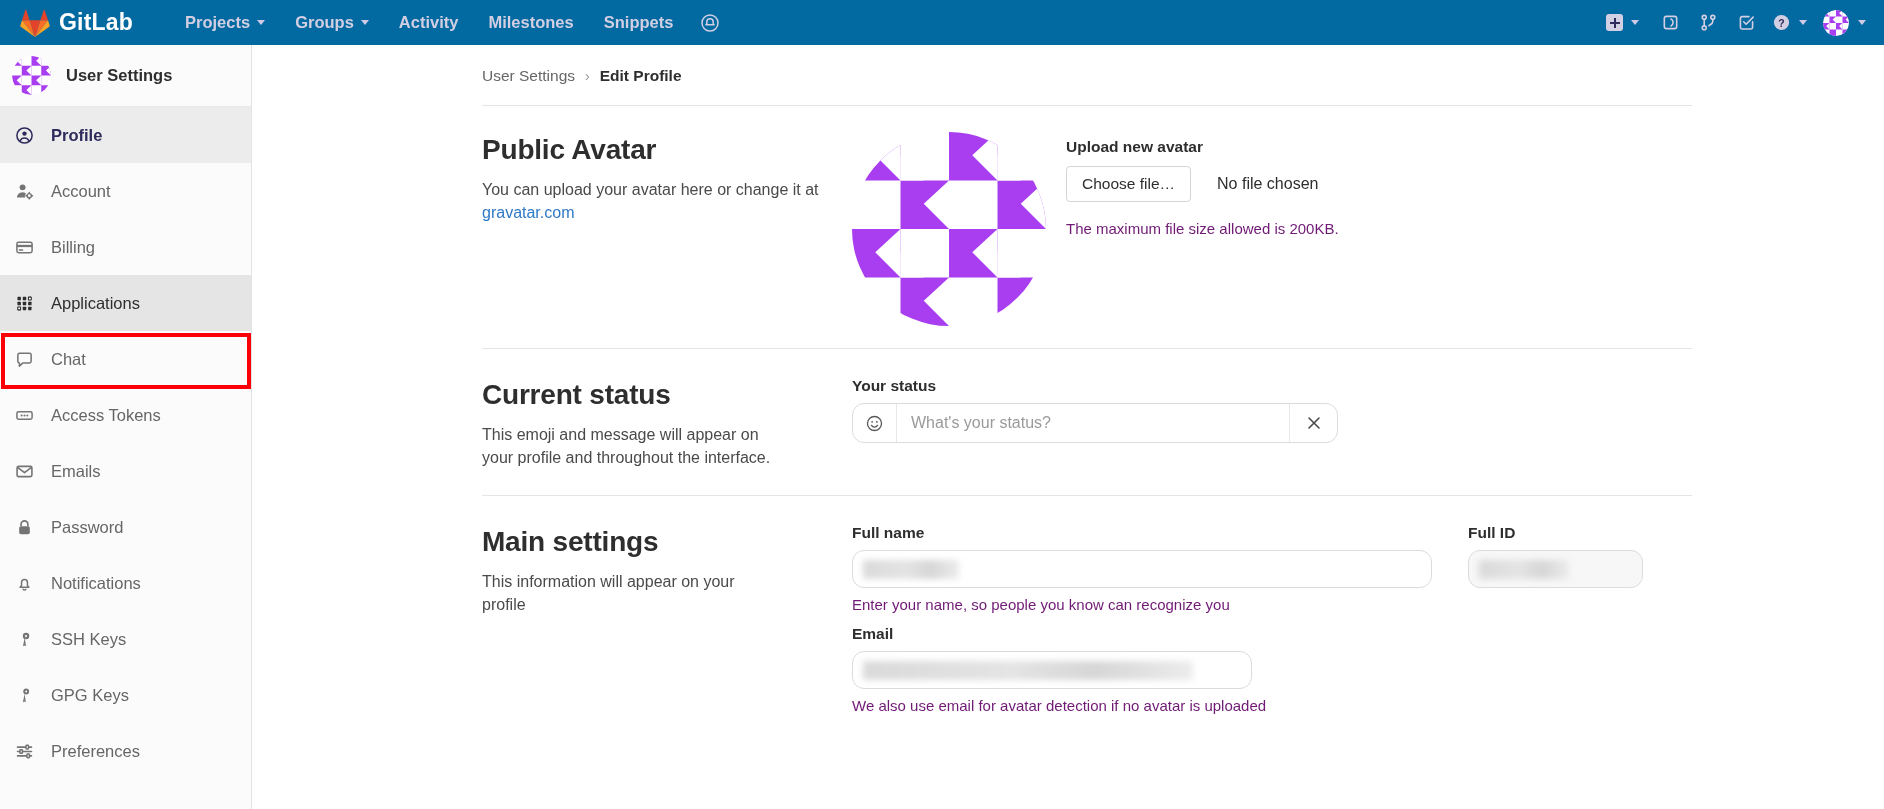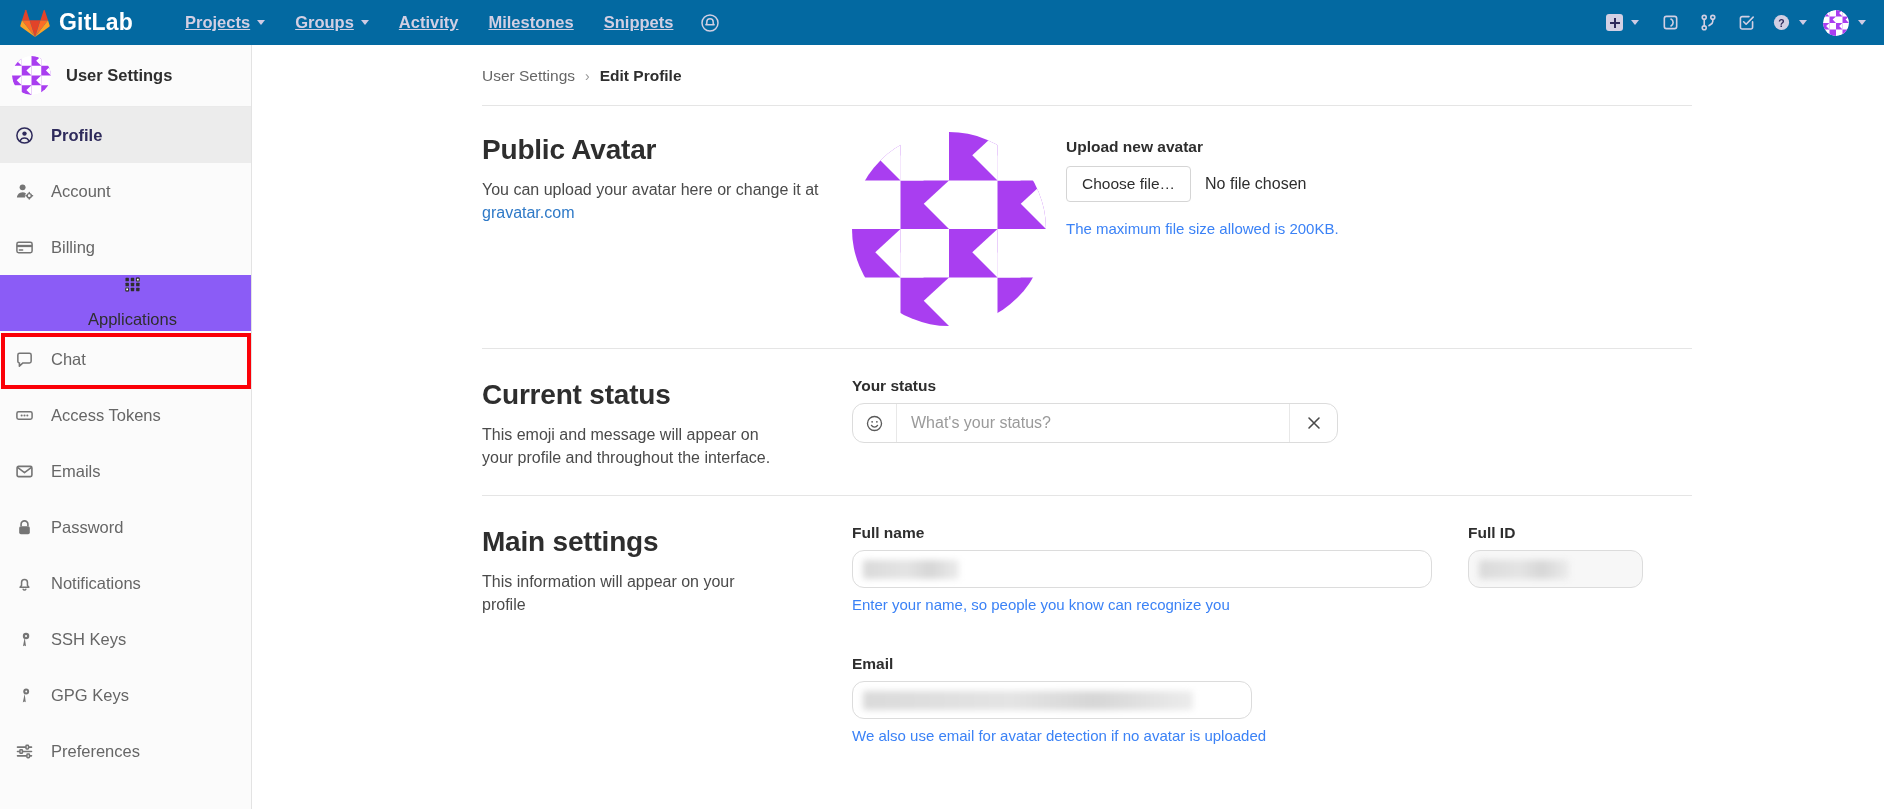--- a/index.html
+++ b/index.html
@@ -22,21 +22,21 @@
   .gl-wordmark {
     color: #fff; font-size: 23px; font-weight: 600;
     letter-spacing: .2px; margin-left: 9px;
     font-family: "Liberation Sans", sans-serif;
   }
   #nav-links { display: flex; align-items: center; margin-left: 37px; }
   .nav-link {
     color: #d2cfe3; font-size: 16.5px; font-weight: 600;
     padding: 0 15px; height: 45px; line-height: 45px;
     display: flex; align-items: center; gap: 7px;
-    cursor: pointer; white-space: nowrap; text-decoration: underline;
+    cursor: pointer; white-space: nowrap;
   }
   .caret {
     width: 0; height: 0;
     border-left: 4.5px solid transparent;
     border-right: 4.5px solid transparent;
     border-top: 5px solid #cfcbe4;
     display: inline-block;
   }
   #nav-bell { margin-left: 12px; display: flex; align-items: center; cursor: pointer; }
   #nav-right {
@@ -100,21 +100,21 @@
     padding-left: 14px; gap: 16px; cursor: pointer;
     color: #666; font-size: 16.5px; position: relative;
   }
   .sb-item .ic {
     width: 21px; display: flex; align-items: center; justify-content: center;
     flex-shrink: 0;
   }
   .sb-item.active {
     background: #ececec; color: #2e2a5b; font-weight: 700;
   }
-  .sb-item.hovered { background: #8b5cf6; color: #2e2e2e; flex-direction: column; }
+  .sb-item.hovered { background: #e5e5e5; color: #2e2e2e; }
   #hl-box {
     position: absolute; left: 1px; top: 288px;
     width: 250px; height: 56px;
     border: 4px solid #fb0007; pointer-events: none; z-index: 5;
   }
   
   #sb-scroll {
     position: absolute; right: 0; top: 45px;
     width: 17px; height: 764px; background: #f0f0f0;
     border-left: 1px solid #e0e0e0;
@@ -153,21 +153,21 @@
   .sec-title {
     font-size: 28px; font-weight: 700; color: #2e2e2e;
     margin: 0 0 13px 0; letter-spacing: -.2px;
   }
   .sec-desc { font-size: 16px; color: #4a4a4a; line-height: 1.42; margin: 0; }
   .sec-desc a { color: #2e79c7; text-decoration: none; cursor: pointer; }
   .fld-label {
     font-size: 15.5px; font-weight: 700; color: #2e2e2e;
     margin-bottom: 8px; display: block;
   }
-  .help-text { font-size: 15px; color: #3b82f6; margin-top: 8px; }
+  .help-text { font-size: 15px; color: #701a75; margin-top: 8px; }
   .txt-input {
     height: 37px; border: 1px solid #dcdcdc; border-radius: 12px;
     background: #fff; display: flex; align-items: center;
     padding: 0 10px; cursor: text; position: relative; overflow: hidden;
   }
   .txt-input.ro { background: #f7f7f7; }
   .blur {
     height: 19px; border-radius: 2px;
     background: linear-gradient(90deg,#dadada,#e4e4e4 45%,#d6d6d6 70%,#ececec);
     filter: blur(3px);
@@ -536,21 +536,21 @@
               <path d="M0 37 L12 50 L0 50z"></path>
             <path d="M25 62 L37 75 L25 75z"></path>
               <path d="M75 62 L87 75 L75 75z"></path>
           </g>
         </g>
       </svg>
     </div>
 
     <div style="padding-top:28px; padding-left:24px">
       <span class="fld-label">Upload new avatar</span>
-      <div style="display:flex; align-items:center; gap:14px; margin-top:10px">
+      <div style="display:flex; align-items:center; gap:26px; margin-top:10px">
         <button style="height:36px; padding:0 15px; font-size:15.5px; background:#fff;
                        border:1px solid #d5d5d5; border-radius:4px; cursor:pointer;
                        font-family:'Liberation Sans',sans-serif; color:#2e2e2e;">Choose file…</button>
         <span style="font-size:16px; color:#2e2e2e;">No file chosen</span>
       </div>
       <div class="help-text" style="margin-top:18px">The maximum file size allowed is 200KB.</div>
     </div>
   </div>
 
   <div class="hr" style="margin-top:18px"></div>
@@ -591,21 +591,21 @@
       <p class="sec-desc" style="max-width:300px">This information will appear on your profile</p>
     </div>
 
     <div style="padding-top:22px; width:580px">
       <span class="fld-label">Full name</span>
       <div class="txt-input" style="width:580px; height:38px">
         <span class="blur" style="width:96px"></span>
       </div>
       <div class="help-text">Enter your name, so people you know can recognize you</div>
 
-      <span class="fld-label" style="margin-top:42px">Email</span>
+      <span class="fld-label" style="margin-top:12px">Email</span>
       <div class="txt-input" style="width:400px; height:38px">
         <span class="blur" style="width:330px"></span>
       </div>
       <div class="help-text">We also use email for avatar detection if no avatar is uploaded</div>
     </div>
 
     <div style="padding-top:22px; padding-left:36px; width:175px">
       <span class="fld-label">Full ID</span>
       <div class="txt-input ro" style="width:175px; height:38px">
         <span class="blur" style="width:90px"></span>

